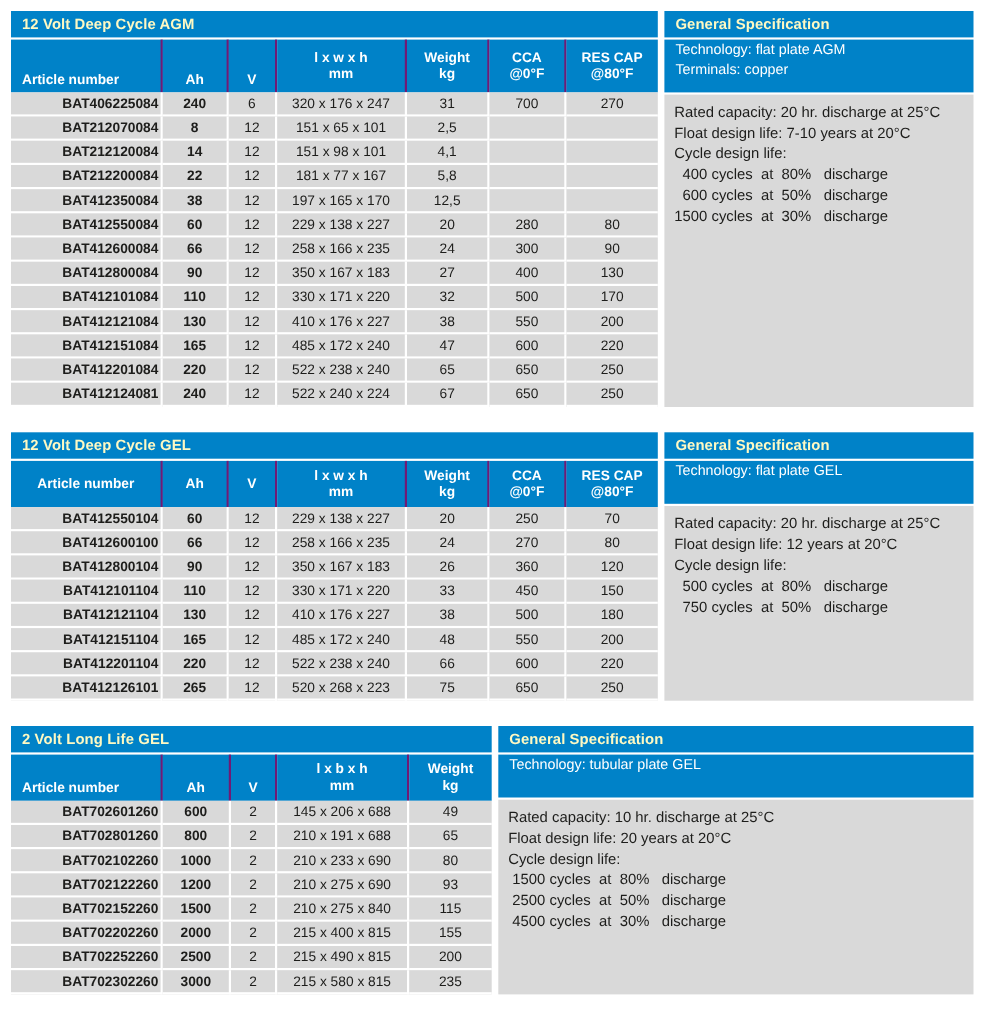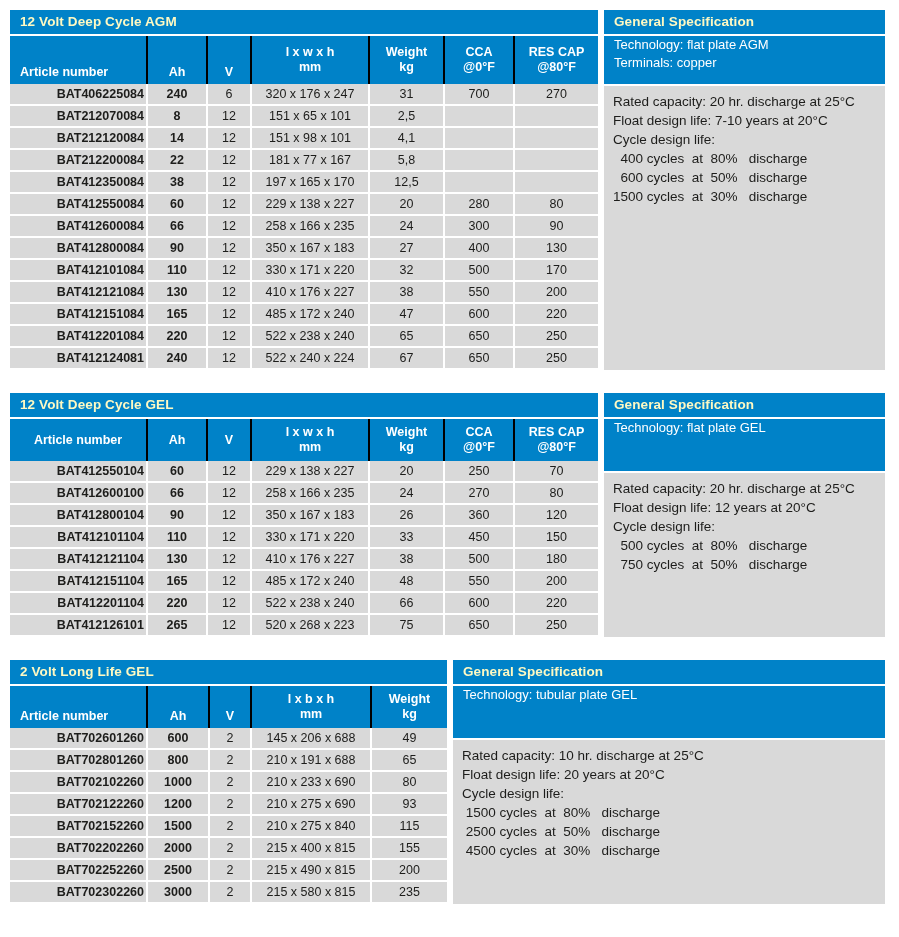--- a/index.html
+++ b/index.html
@@ -23,21 +23,21 @@
 
   .title-bar,.panel-title{
     height:24px;line-height:24px;background:var(--blue);color:#fef9c3;
     font-weight:bold;font-size:13.5px;padding-left:10px;margin-bottom:2px;
     letter-spacing:0.1px;
   }
 
   table{border-collapse:separate;border-spacing:0;width:100%;table-layout:fixed;}
   th{
     background:var(--blue);color:#fff;font-size:12.5px;font-weight:bold;
-    border-right:2px solid #000000;text-align:center;vertical-align:middle;
+    border-right:2px solid #701a75;text-align:center;vertical-align:middle;
     line-height:15px;
   }
   .hdr-tall th{height:48px;}
   .hdr-norm th{height:42px;}
   th:last-child{border-right:none;}
   th.th-bottom{vertical-align:bottom;padding-bottom:4px;}
   th.th-left{text-align:left;padding-left:10px;}
   td{
     background:var(--gray);font-size:12.5px;color:var(--ink);
     text-align:center;height:22px;padding:1px 2px;
@@ -47,21 +47,21 @@
   td:last-child{border-right:none;}
   td.cell-article{text-align:right;padding-left:14px;font-weight:bold;}
   td.cell-ah{font-weight:bold;}
 
   .panel{flex:1 1 auto;display:flex;flex-direction:column;}
   .panel-tech{
     background:var(--blue);color:#fff;font-size:13px;line-height:18px;
     padding-left:10px;display:flex;flex-direction:column;
   }
   .panel-tech.tech-tall{height:48px;}
-  .panel-tech.tech-norm{height:52px;gap:43px;}
+  .panel-tech.tech-norm{height:39px;gap:43px;}
   .panel-body{
     flex:1 1 auto;background:var(--gray);margin-top:2px;
     padding:6px 10px 10px 9px;font-size:13.5px;line-height:19px;
     white-space:pre;color:var(--ink);
   }
 </style>
 </head>
 <body>
 
 <div class="page">

